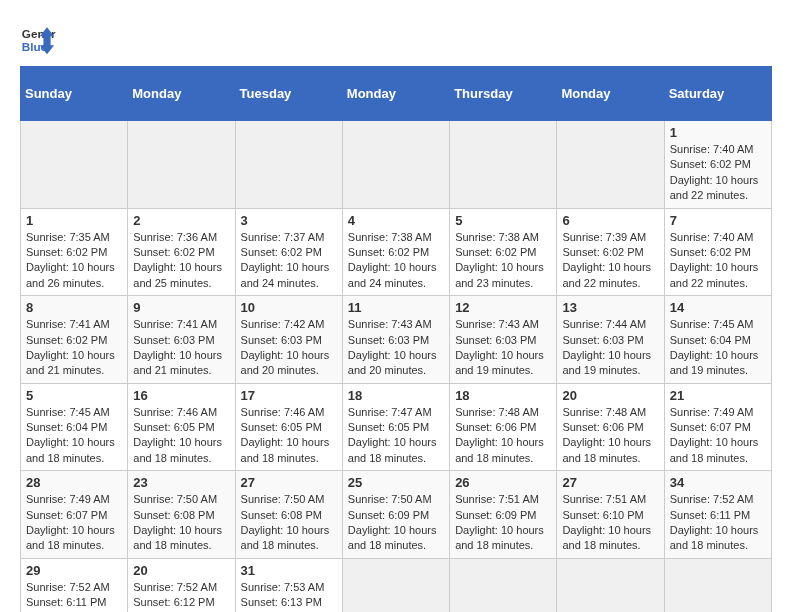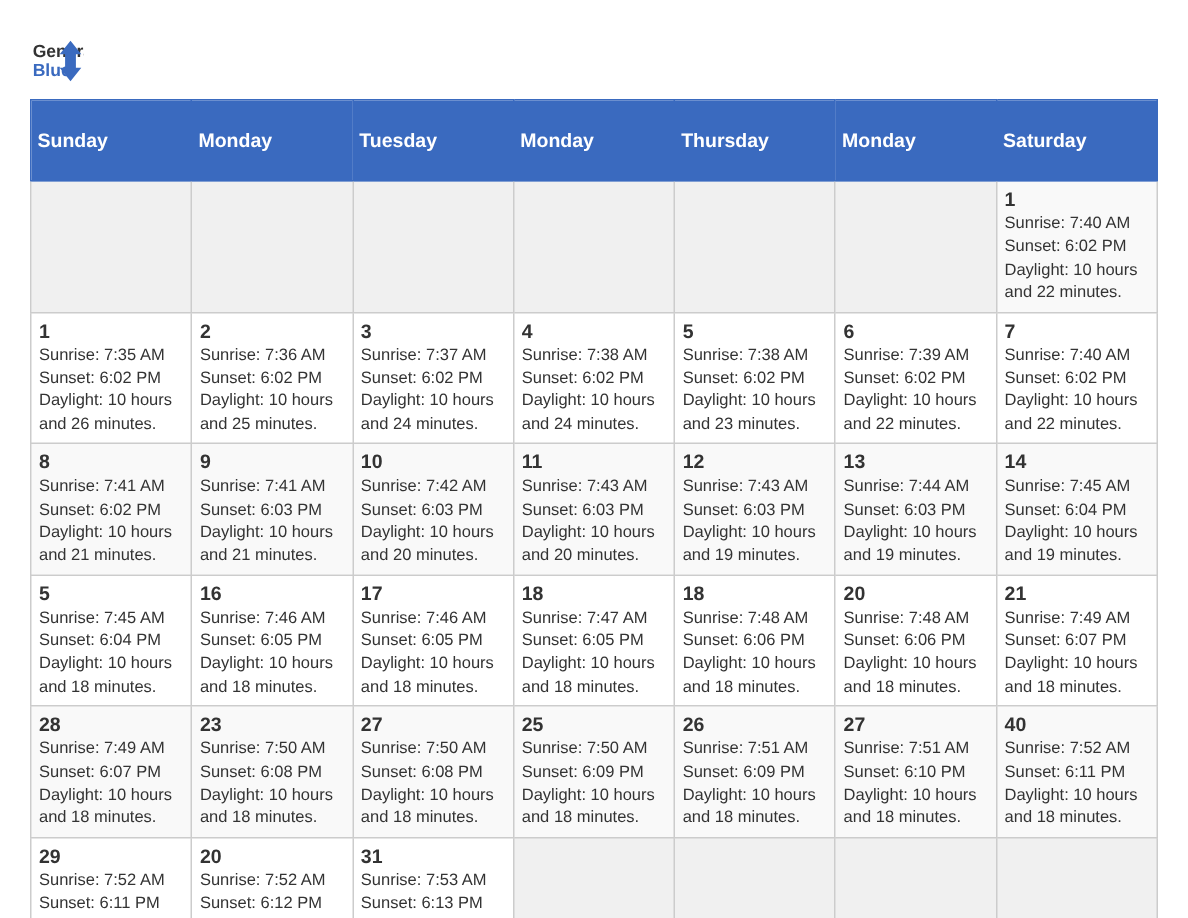--- a/index.html
+++ b/index.html
@@ -229,21 +229,21 @@
         </td>
         <td>
           <span class="day-num">26</span>
           <div class="day-info">Sunrise: 7:51 AM<br>Sunset: 6:09 PM<br>Daylight: 10 hours<br>and 18 minutes.</div>
         </td>
         <td>
           <span class="day-num">27</span>
           <div class="day-info">Sunrise: 7:51 AM<br>Sunset: 6:10 PM<br>Daylight: 10 hours<br>and 18 minutes.</div>
         </td>
         <td>
-          <span class="day-num">40</span>
+          <span class="day-num">34</span>
           <div class="day-info">Sunrise: 7:52 AM<br>Sunset: 6:11 PM<br>Daylight: 10 hours<br>and 18 minutes.</div>
         </td>
       </tr>
       <tr>
         <td>
           <span class="day-num">29</span>
           <div class="day-info">Sunrise: 7:52 AM<br>Sunset: 6:11 PM<br>Daylight: 10 hours<br>and 19 minutes.</div>
         </td>
         <td>
           <span class="day-num">20</span>

